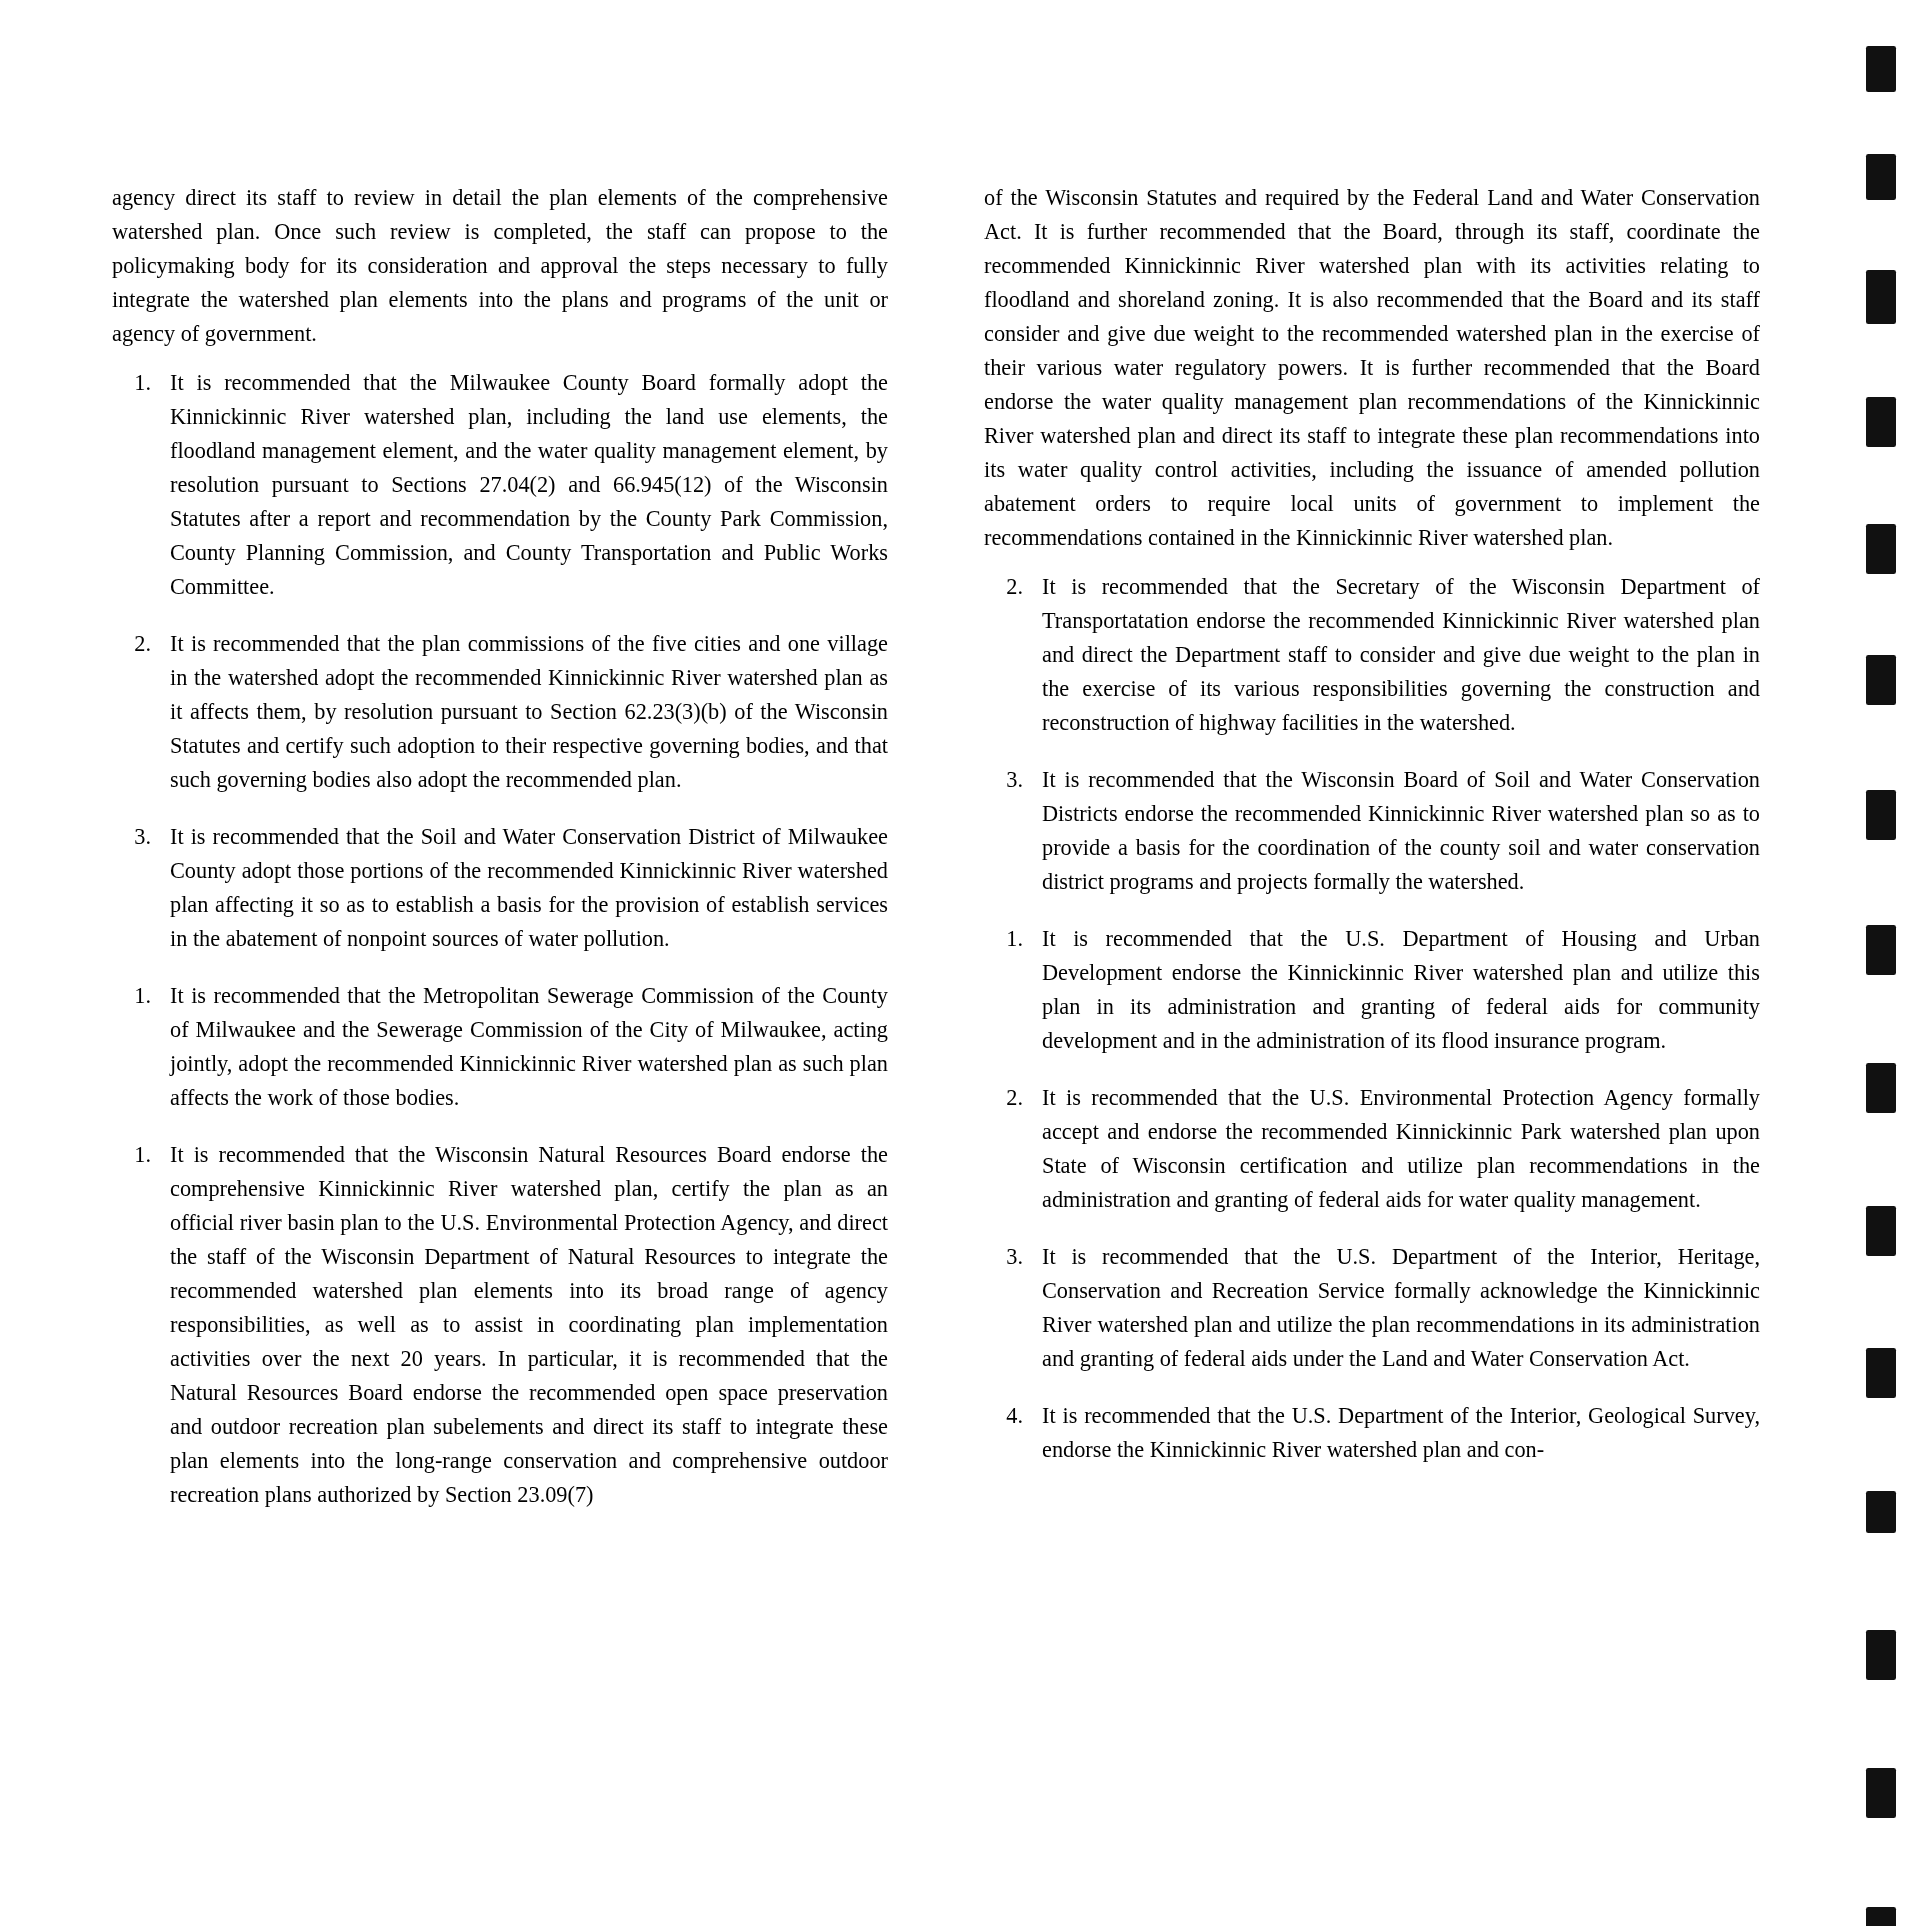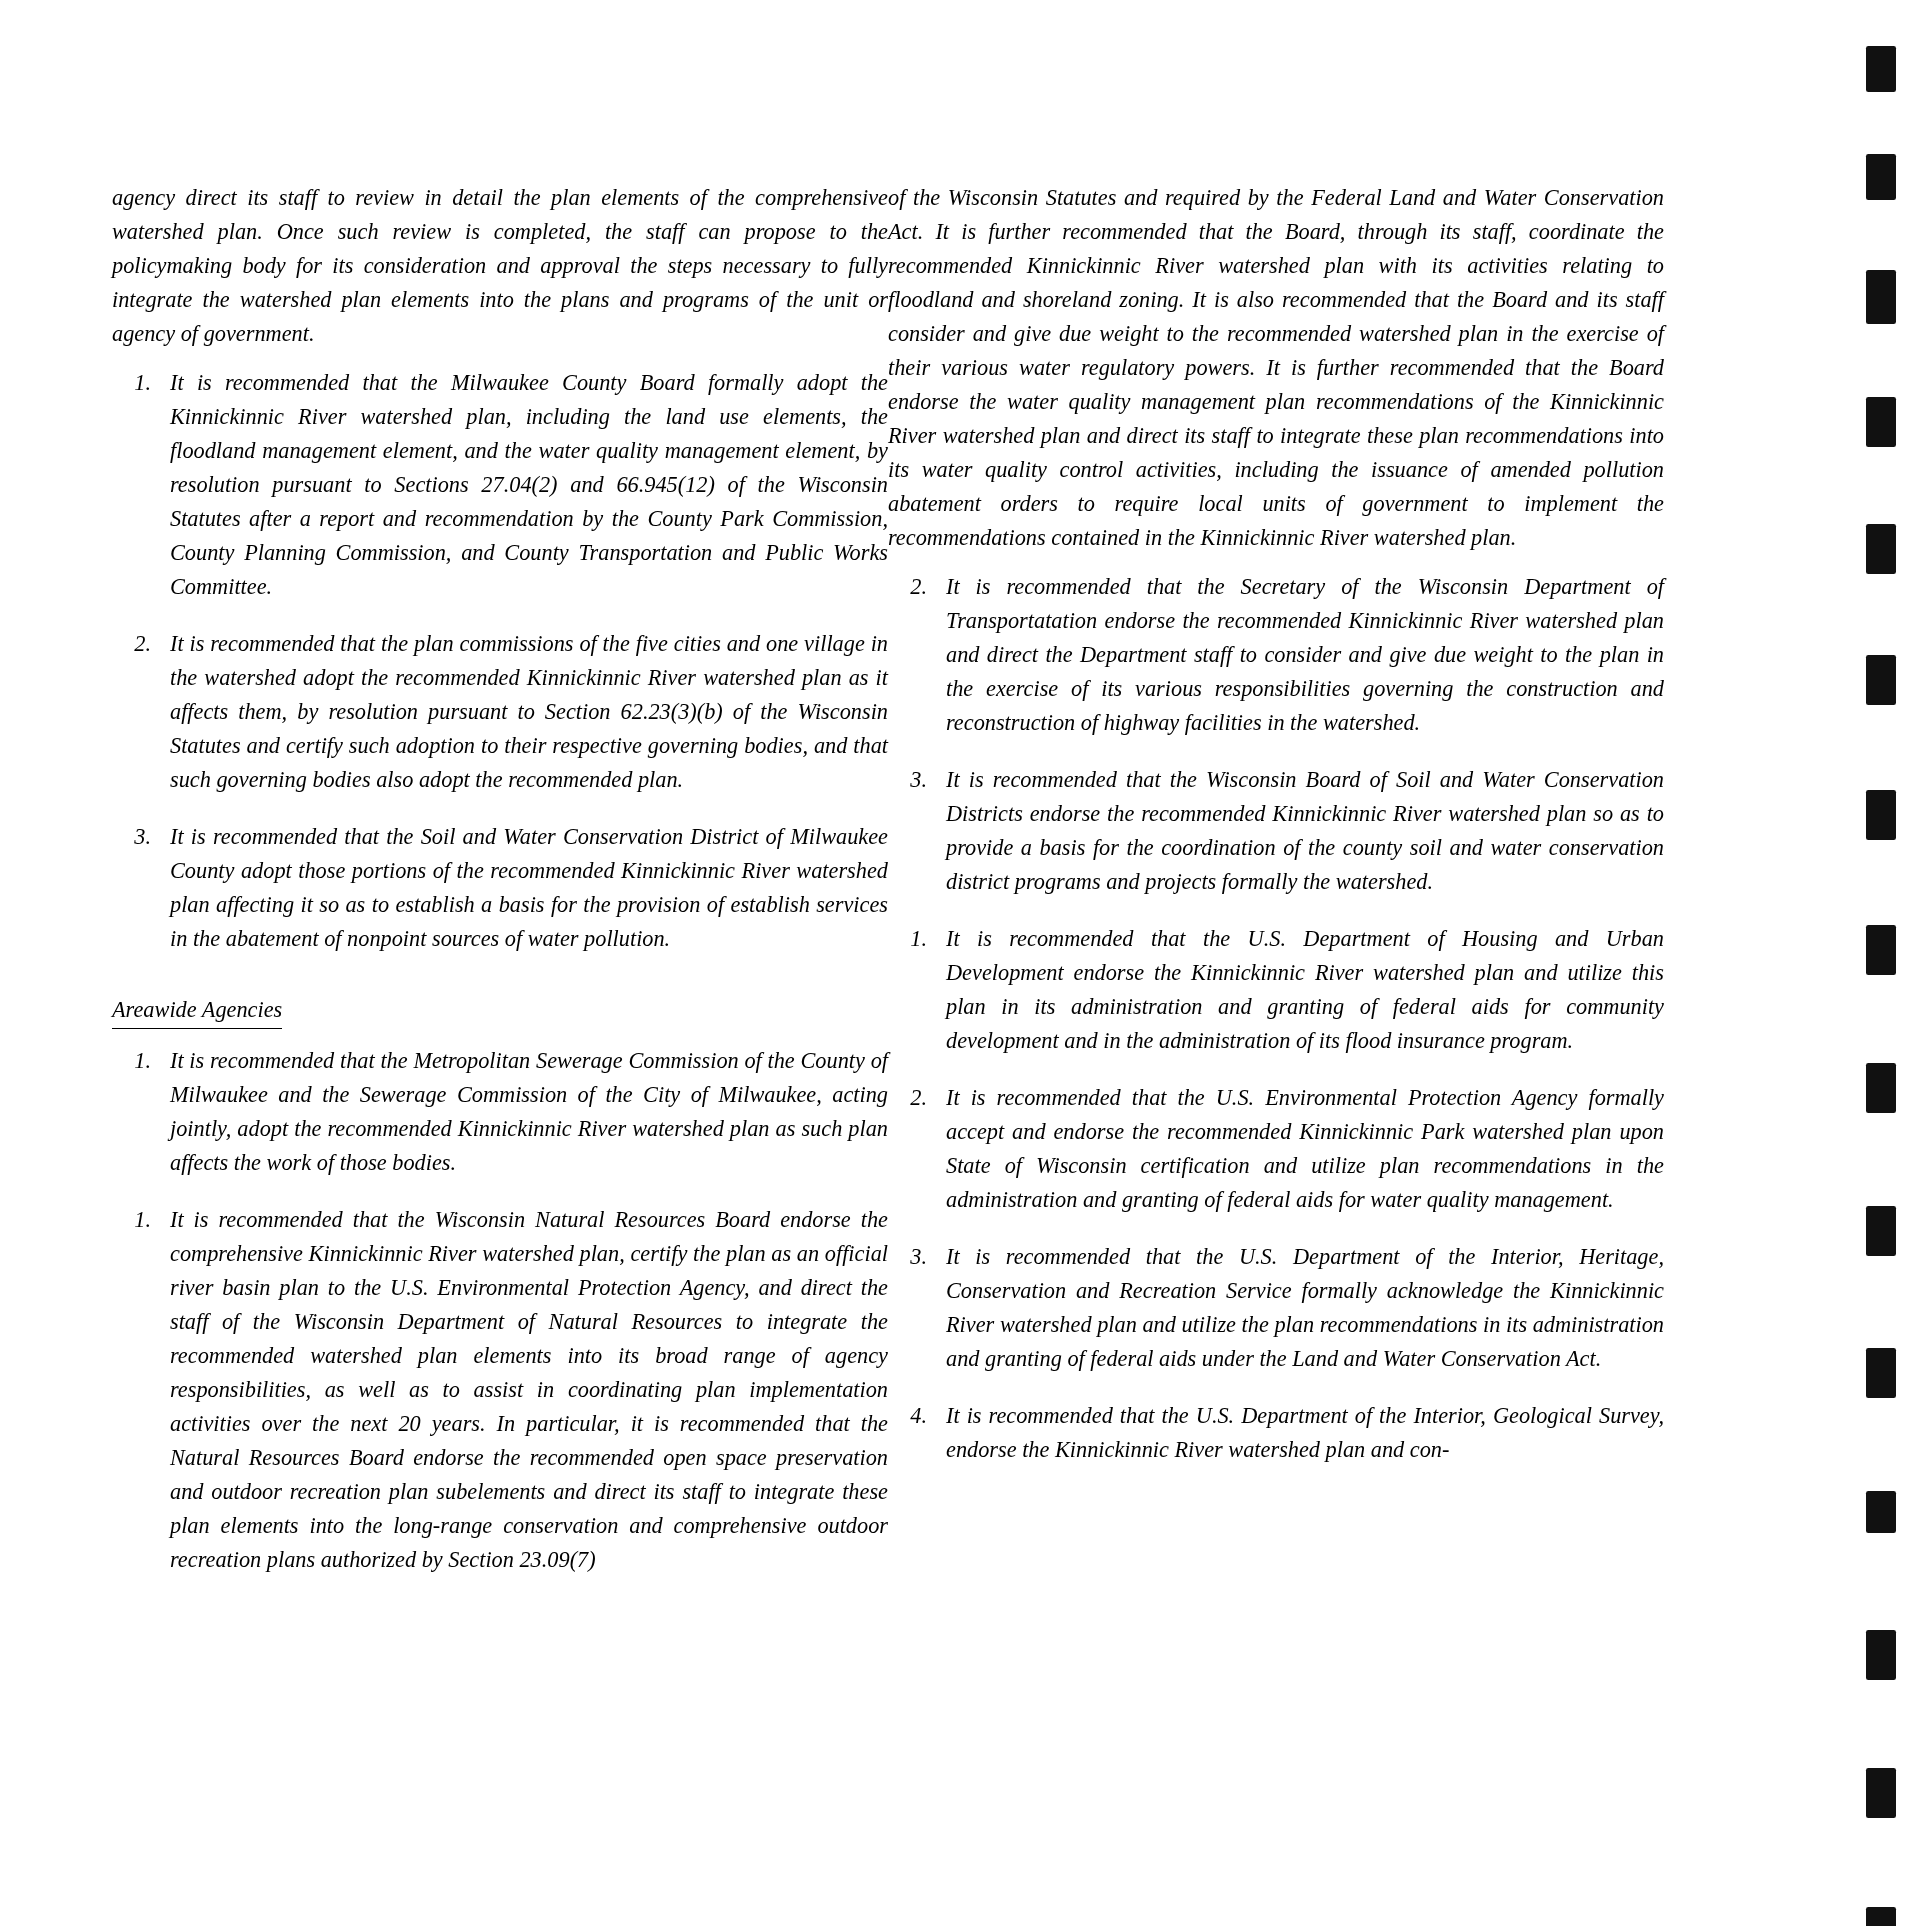--- a/index.html
+++ b/index.html
@@ -33,21 +33,21 @@
     width: 30px;
     background: #111111;
     border-radius: 2.3px;
   }
   .columns {
     position: absolute;
     top: 181px;
     left: 112px;
     width: 1649px;
     display: flex;
-    font-style: italic;
+    gap: 96px;
   }
   .col {
     width: 776px;
   }
   p.para {
     margin: 0 0 14.6px 0;
     font-size: 22.3px;
     line-height: 34px;
     text-align: justify;
     text-justify: inter-word;
@@ -133,23 +133,20 @@
         <li>
           <span class="num">2.</span>
           <span class="txt">It is recommended that the plan commissions of the five cities and one village in the watershed adopt the recommended Kinnickinnic River watershed plan as it affects them, by resolution pursuant to Section 62.23(3)(b) of the Wisconsin Statutes and certify such adoption to their respective governing bodies, and that such governing bodies also adopt the recommended plan.</span>
         </li>
         <li>
           <span class="num">3.</span>
           <span class="txt">It is recommended that the Soil and Water Conservation District of Milwaukee County adopt those portions of the recommended Kinnickinnic River watershed plan affecting it so as to establish a basis for the provision of establish services in the abatement of nonpoint sources of water pollution.</span>
         </li>
       </ol>
 
-      <div class="heading-wrap">
-        <span class="section-heading">Areawide Agencies</span>
-      </div>
 
       <ol class="numlist">
         <li>
           <span class="num">1.</span>
           <span class="txt">It is recommended that the Metropolitan Sewerage Commission of the County of Milwaukee and the Sewerage Commission of the City of Milwaukee, acting jointly, adopt the recommended Kinnickinnic River watershed plan as such plan affects the work of those bodies.</span>
         </li>
       </ol>
 
 
       <ol class="numlist">

